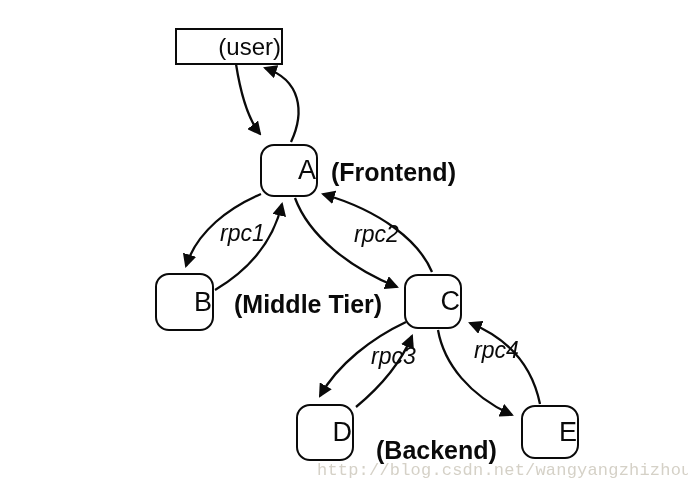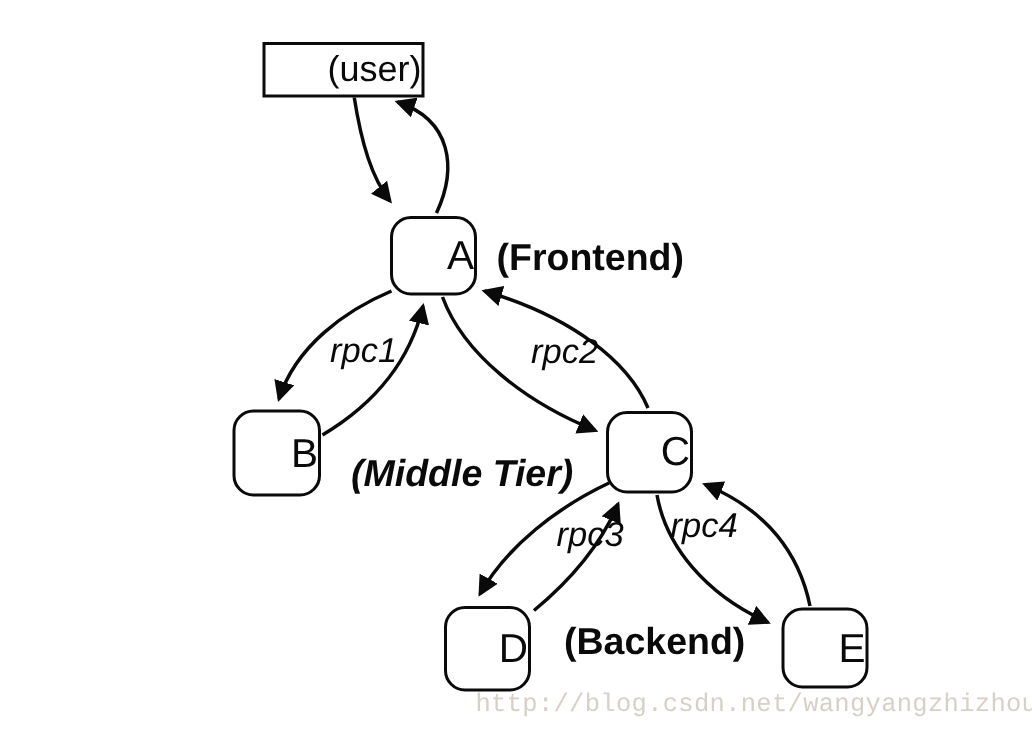--- a/index.html
+++ b/index.html
@@ -21,24 +21,24 @@
   .node-d{left:296px;top:404px;width:58px;height:57px;border-radius:16px;}
   .node-e{left:521px;top:405px;width:58px;height:54px;}
   .lbl{position:absolute;color:#0a0a0a;white-space:nowrap;line-height:1.05;}
   .lbl-tier{font-weight:bold;font-size:25px;}
   .lbl-edge{font-style:italic;font-size:23px;}
   .lbl-requestx{left:127px;top:103px;font-size:24px;}
   .lbl-replyx{left:286px;top:73px;font-size:24px;}
   .lbl-frontend{left:331px;top:159px;}
   .lbl-rpc1{left:220px;top:221px;}
   .lbl-rpc2{left:324px;top:222px;margin-left:30px;}
-  .lbl-middletier{left:234px;top:303px;font-style:italic;}
+  .lbl-middletier{left:234px;top:291px;}
   .lbl-rpc3{left:334px;top:344px;margin-left:37px;}
-  .lbl-rpc4{left:447px;top:338px;font-style:italic;}
-  .lbl-backend{left:376px;top:415px;}
+  .lbl-rpc4{left:474px;top:338px;font-style:italic;}
+  .lbl-backend{left:376px;top:437px;}
   .watermark{
     position:absolute;left:317px;top:461px;
     font-family:"Liberation Mono","DejaVu Sans Mono",monospace;
     font-size:17px;letter-spacing:0.2px;color:#d5d1c7;white-space:nowrap;
   }
   .edge-path{fill:none;stroke:#0a0a0a;stroke-width:2.3;}
 </style>
 </head>
 <body>
 

